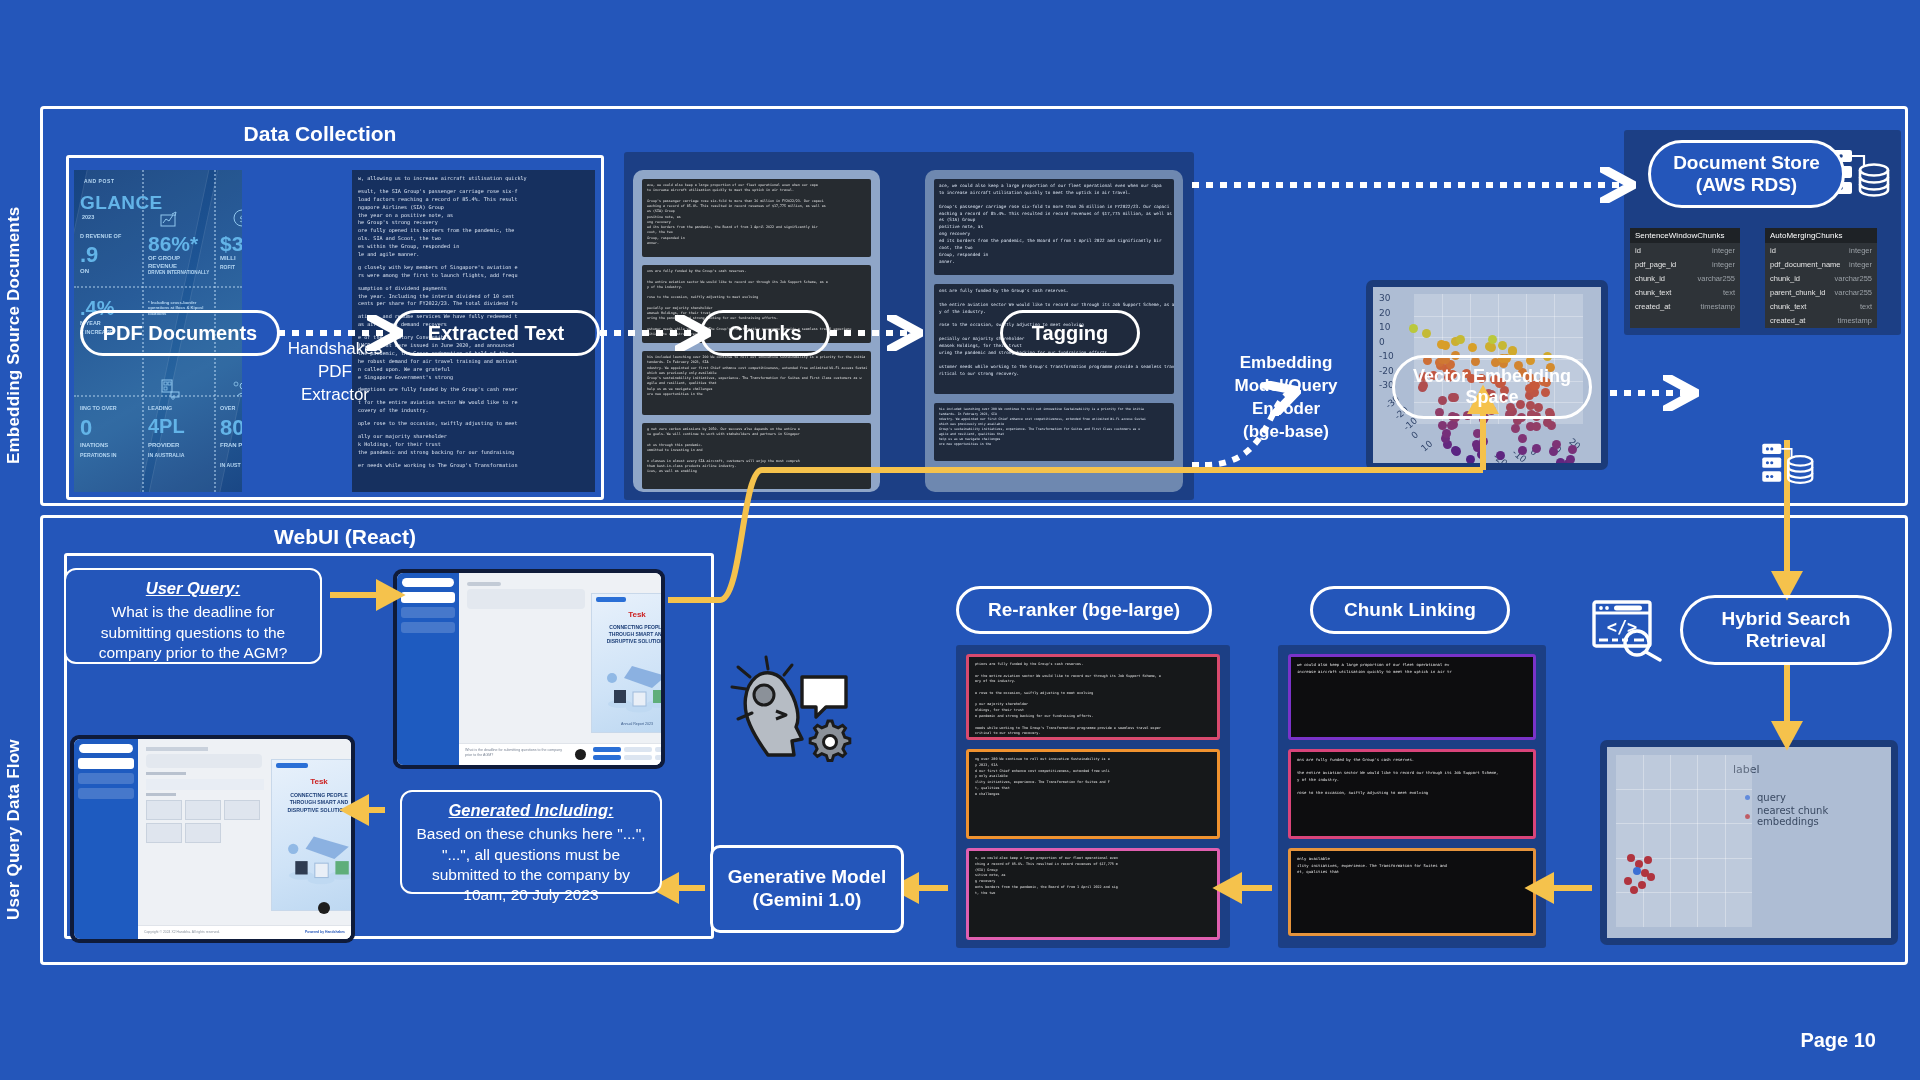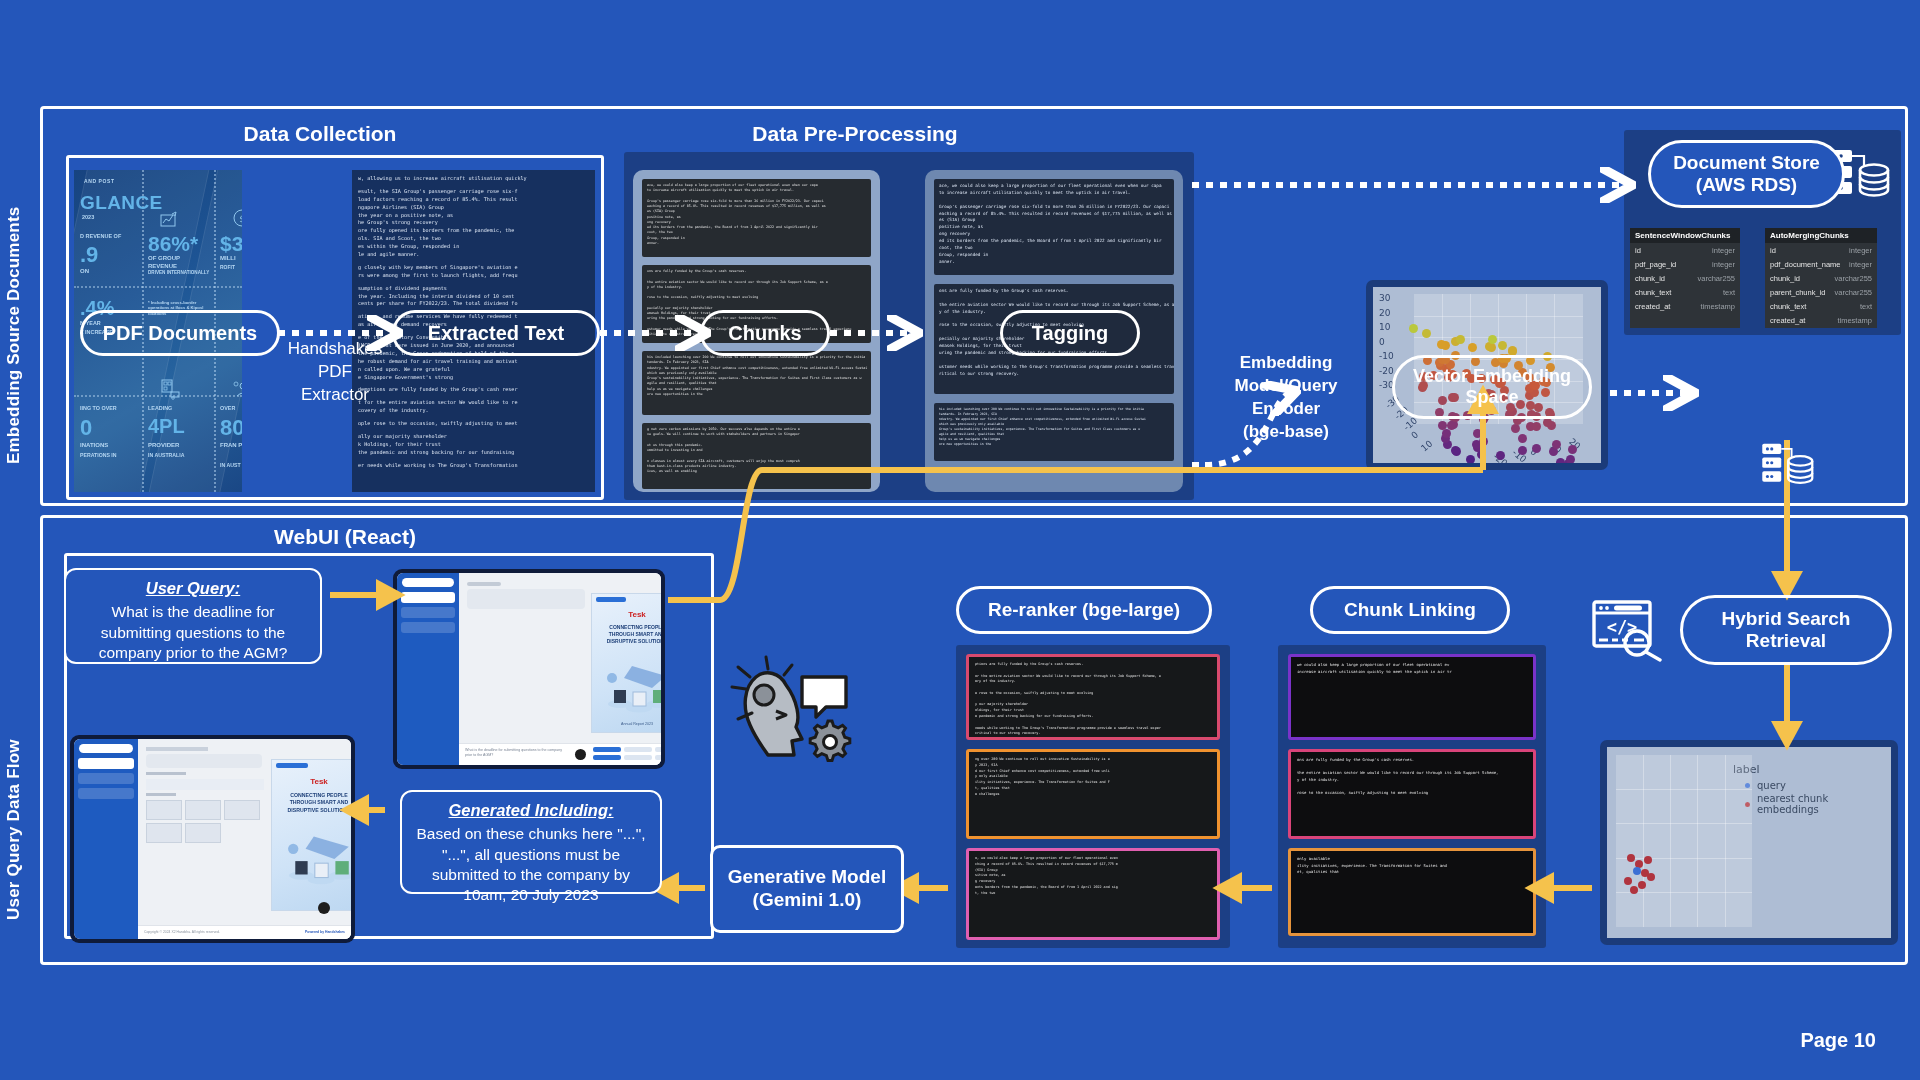--- a/index.html
+++ b/index.html
@@ -166,21 +166,21 @@
     font-family:"DejaVu Sans", sans-serif;
   }
   .plot-dot { position:absolute; border-radius:50%; }
 
   
   .schema {
     position:absolute; background:#2e3338; overflow:hidden;
     font-family:"Liberation Sans", sans-serif;
   }
   .schema .sh {
-    background:#1e2226; color:#fff; font-weight:bold; font-size:8px;
+    background:#1e2226; color:#fff; font-weight:normal; font-size:8px;
     padding:3px 5px;
   }
   .schema .sr {
     display:flex; justify-content:space-between;
     color:#e3e3e3; font-size:7.5px; padding:2.5px 5px;
   }
   .schema .sr span:last-child { color:#9aa0a6; }
 
   
   .webui {
@@ -198,21 +198,21 @@
     margin-top:12px;
   }
   .wu-pdf .ttl { color:#1d3f78; font-weight:bold; text-align:center; }
   .wu-pdf .logo { color:#cc2222; font-weight:bold; text-align:center; }
   .wu-foot { position:absolute; bottom:0; left:0; right:0; background:#fff; border-top:1px solid #e0e4ea; }
   .wu-chip { background:#2a6fd6; border-radius:2px; }
   .wu-chip.lt { background:#dce5f1; }
 
   
   .legend { position:absolute; font-family:"DejaVu Sans", sans-serif; color:#3a4a63; }
-  .legend .lt { font-size:11px; margin-bottom:4px; }
+  .legend .lt { font-size:11px; margin-bottom:16px; }
   .legend .li { display:flex; align-items:center; font-size:10px; margin:2px 0 2px 12px; }
   .legend .li i { width:5px; height:5px; border-radius:50%; margin-right:7px; display:inline-block; }
 
   
   .icon-svg { position:absolute; z-index:26; }
 
   
   .footer {
     position:absolute; color:#fff; font-weight:bold; font-size:20px;
   }
@@ -268,21 +268,20 @@
     <line x1="330" y1="595" x2="390" y2="595" stroke="#f5c24c" stroke-width="6" marker-end="url(#ay)"></line>
   </svg>
 
   <div class="lane-label" style="left:4px; top:150px; height:370px; width:26px; font-size:17px;">Embedding Source Documents</div>
   <div class="lane-label" style="left:4px; top:700px; height:260px; width:26px; font-size:17px;">User Query Data Flow</div>
 
   <div class="lane-frame" style="left:40px; top:106px; width:1868px; height:400px;"></div>
   <div class="lane-frame" style="left:40px; top:515px; width:1868px; height:450px;"></div>
 
   <div class="section-title" style="left:190px; top:122px; width:260px;">Data Collection</div>
-  <div class="section-title" style="left:680px; top:122px; width:350px;">Data Pre-Processing</div>
   <div class="section-title" style="left:200px; top:525px; width:290px;">WebUI (React)</div>
 
   <div class="panel-frame" style="left:66px; top:155px; width:538px; height:345px;"></div>
 
   <div class="pdf-cover" style="left:74px; top:170px; width:168px; height:322px;">
     <div class="glass" style="left:-20px; top:-30px; width:120px; height:380px; transform:rotate(12deg);"></div>
     <div class="glass" style="left:110px; top:-40px; width:70px; height:400px; transform:rotate(12deg);"></div>
     <div class="hline" style="top:116px;"></div>
     <div class="hline" style="top:225px;"></div>
     <div class="dots" style="left:68px; top:0;"></div>

